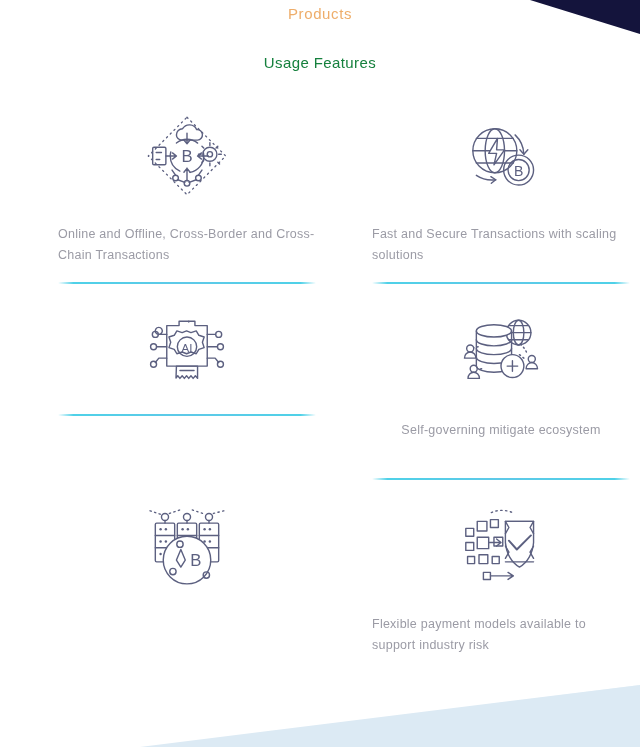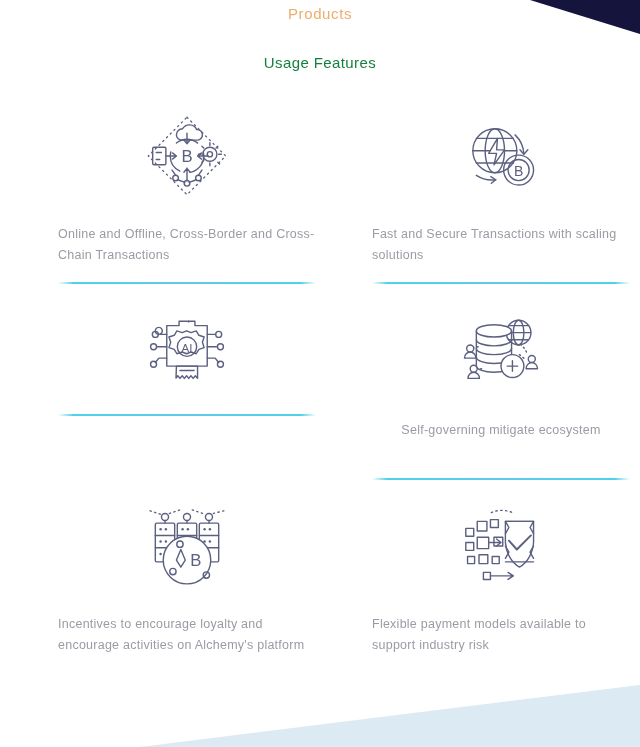--- a/index.html
+++ b/index.html
@@ -273,21 +273,20 @@
             <path d="M75 21 v3"></path>
           <path d="M8 10 L20 14 M30 13 L42 9 M56 9 L68 13 M80 13 L92 10" stroke-dasharray="1.4 4"></path>
           <circle cx="50" cy="66" r="27" fill="#ffffff"></circle>
           <path d="M38 66 L43 54 L48 66 L43 74 z"></path>
           <text x="60" y="73" font-family="Liberation Sans, sans-serif" font-size="19" fill="#5c6080" stroke="none" text-anchor="middle">B</text>
           <circle cx="42" cy="48" r="3.6"></circle>
           <circle cx="34" cy="79" r="3.6"></circle>
           <circle cx="72" cy="83" r="3.6"></circle>
         </svg>
       </div>
-      <div class="feature-caption">Incentives to encourage loyalty and encourage activities on Alchemy's platform</div>
       <div class="feature-divider hidden"></div>
     </div>
 
     <div class="feature-card">
       <div class="feature-icon">
         <svg viewBox="0 0 100 100" fill="none" stroke="#5c6080" stroke-width="1.6" stroke-linecap="round" stroke-linejoin="round">
           <rect x="10" y="30" width="9" height="9"></rect>
           <rect x="23" y="22" width="11" height="11"></rect>
           <rect x="38" y="20" width="9" height="9"></rect>
           <rect x="10" y="46" width="9" height="9"></rect>

